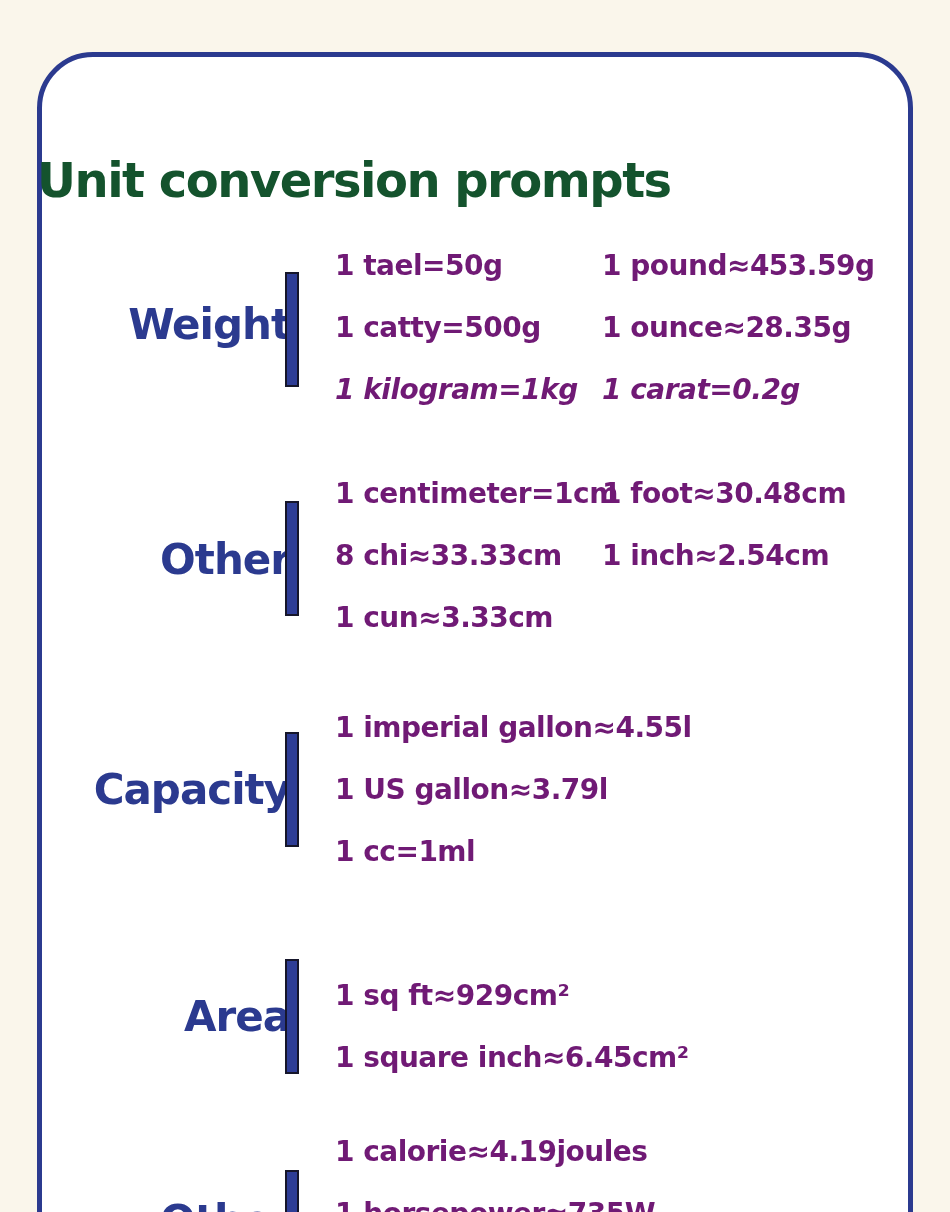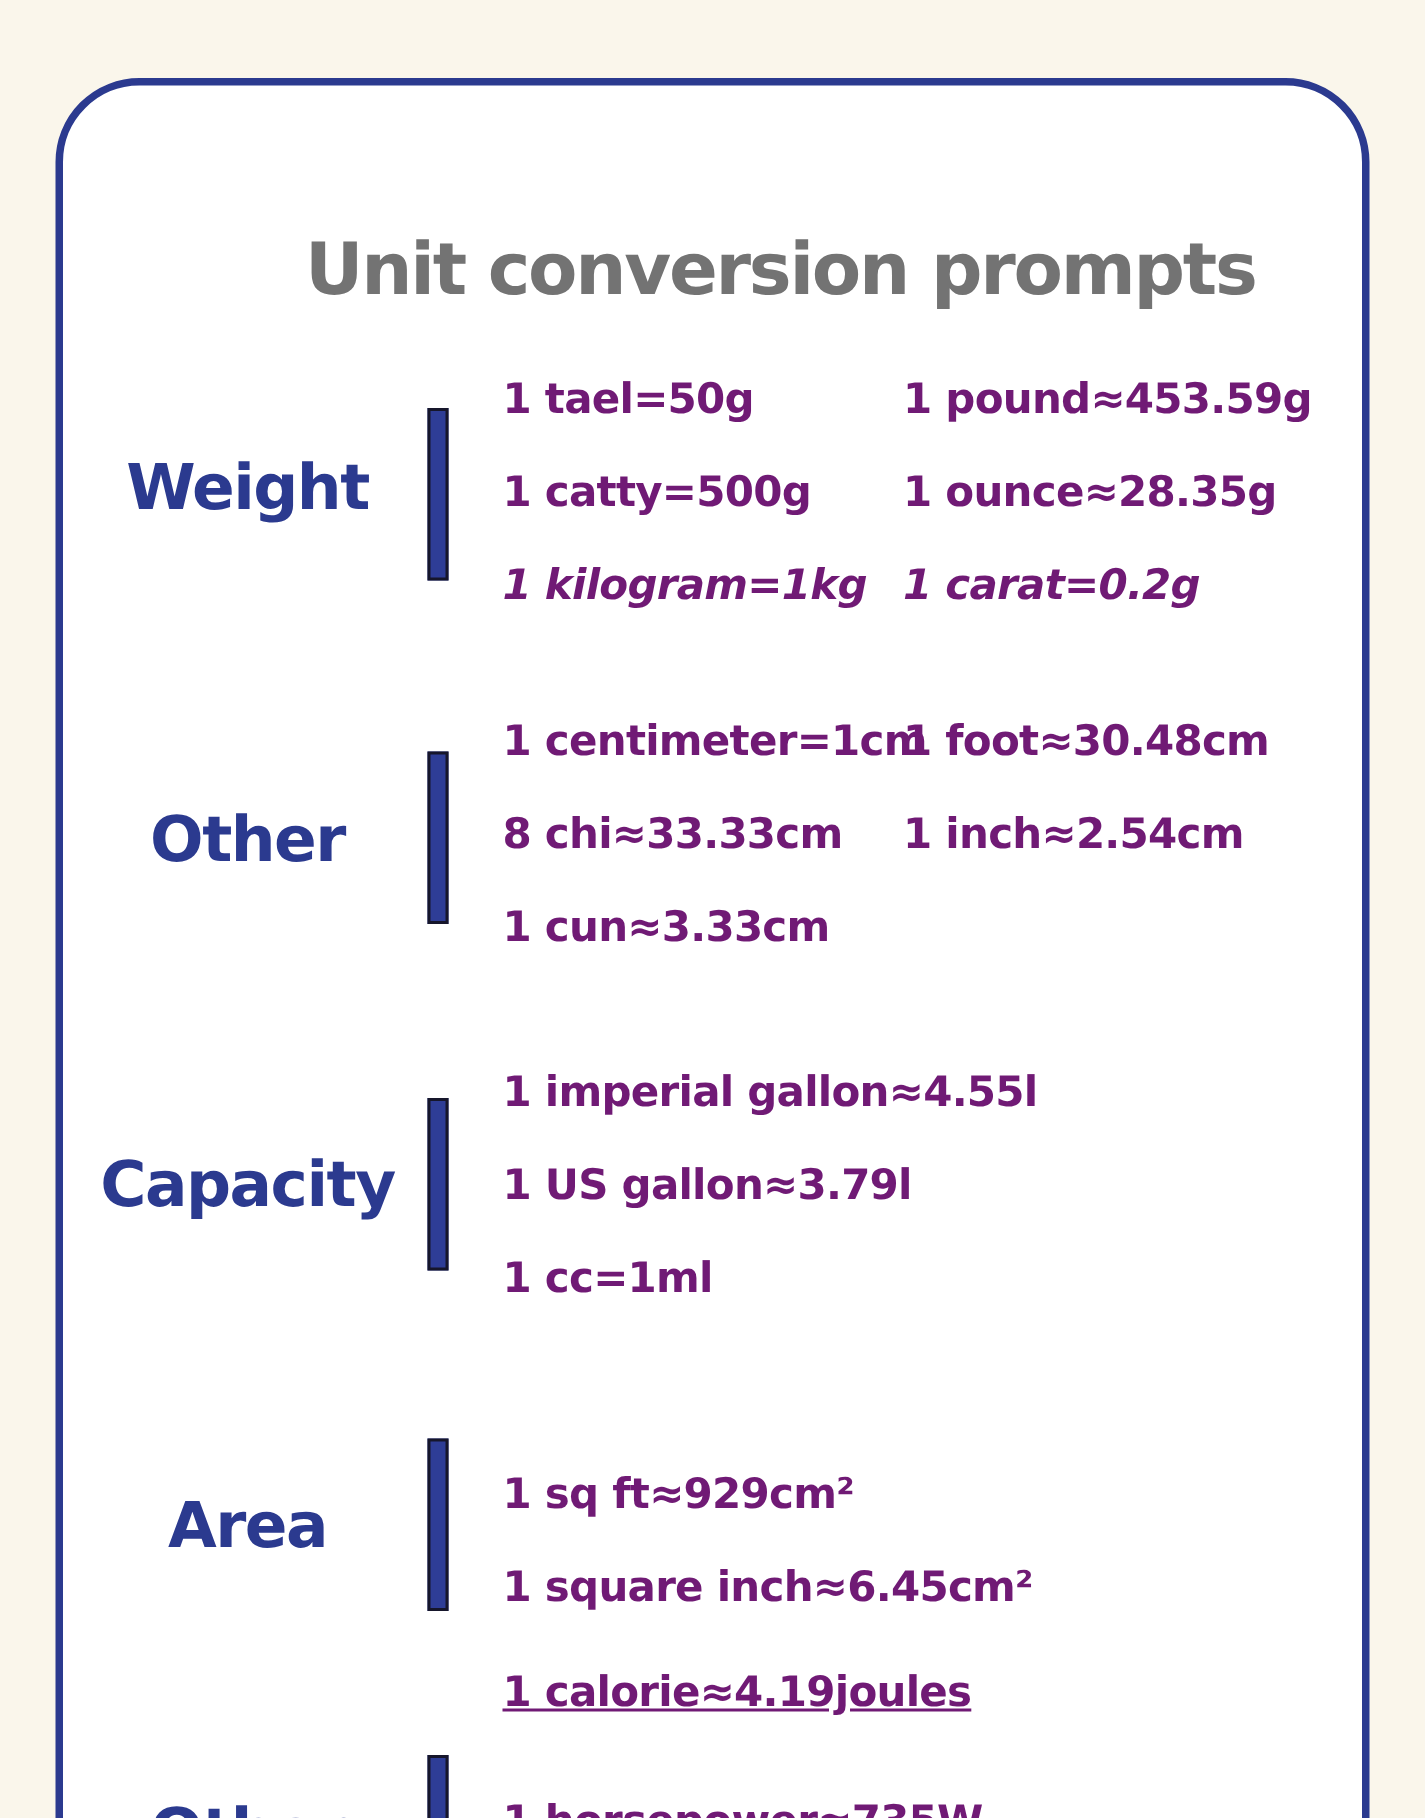--- a/index.html
+++ b/index.html
@@ -23,31 +23,31 @@
     box-sizing: border-box;
     background: #FFFFFF;
     border: 5px solid #2B3A8F;
     border-radius: 56px;
   }
   .title {
     position: absolute;
     left: 37px;
     top: 120px;
     width: 800px;
-    text-align: right;
+    text-align: left;
     font-size: 48px;
     font-weight: bold;
     letter-spacing: -1.5px;
-    color: #737373;
+    color: #14532d;
   }
   .label {
     position: absolute;
     left: 40px;
     width: 250px;
-    text-align: center;
+    text-align: right;
     font-size: 42px;
     font-weight: bold;
     letter-spacing: -1px;
     color: #2B3A8F;
     line-height: 1.15;
   }
   .bar {
     position: absolute;
     left: 285px;
     width: 14px;
@@ -91,21 +91,21 @@
 
   
   .s3-label { top: 993px; }
   .s3-bar   { top: 959px; }
   .s3-r0 { top: 977px; }
   .s3-r1 { top: 1039px; }
 
   
   .s4-label { top: 1197px; }
   .s4-bar   { top: 1170px; height: 130px; }
-  .s4-r0 { top: 1109px; text-decoration: underline; }
+  .s4-r0 { top: 1133px; }
   .s4-r1 { top: 1195px; }
 </style>
 </head>
 <body>
 
 <div class="card"></div>
 
 <h1 class="title">Unit conversion prompts</h1>
 
 <div class="label s0-label">Weight</div>

